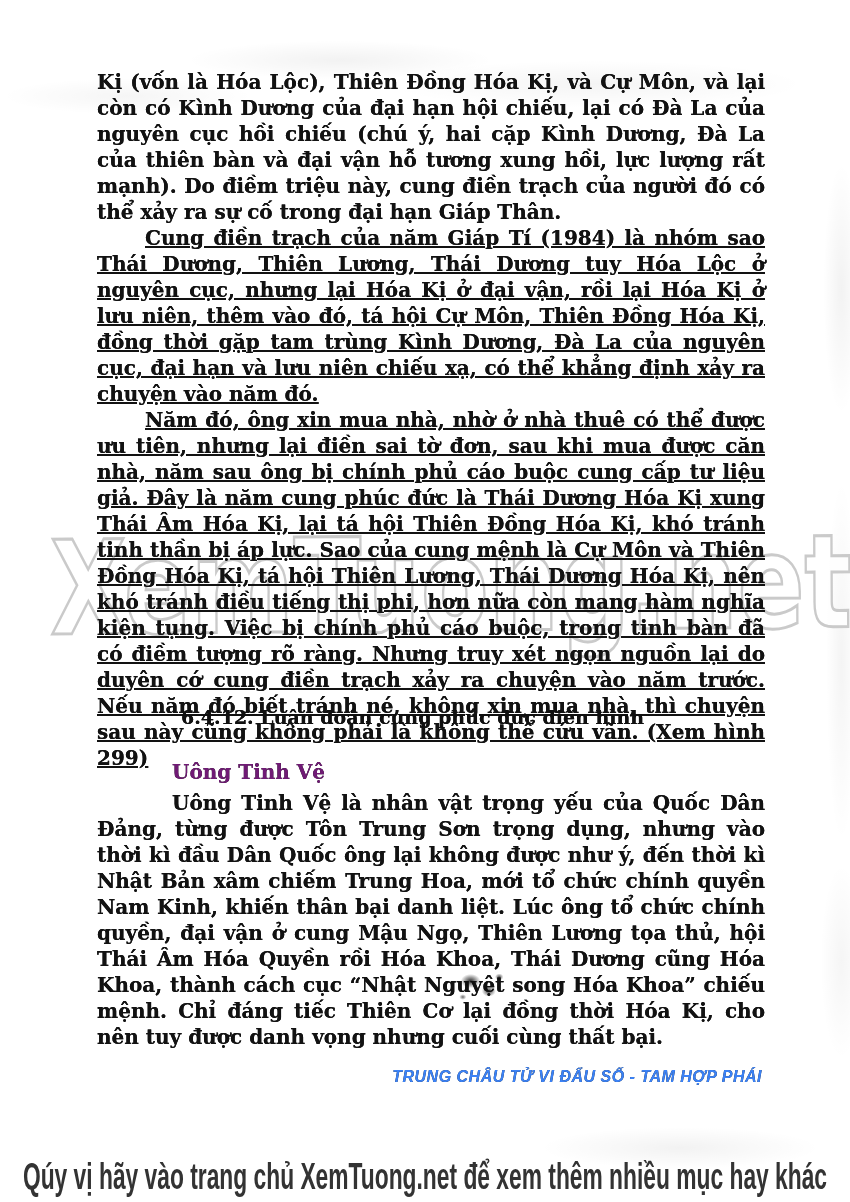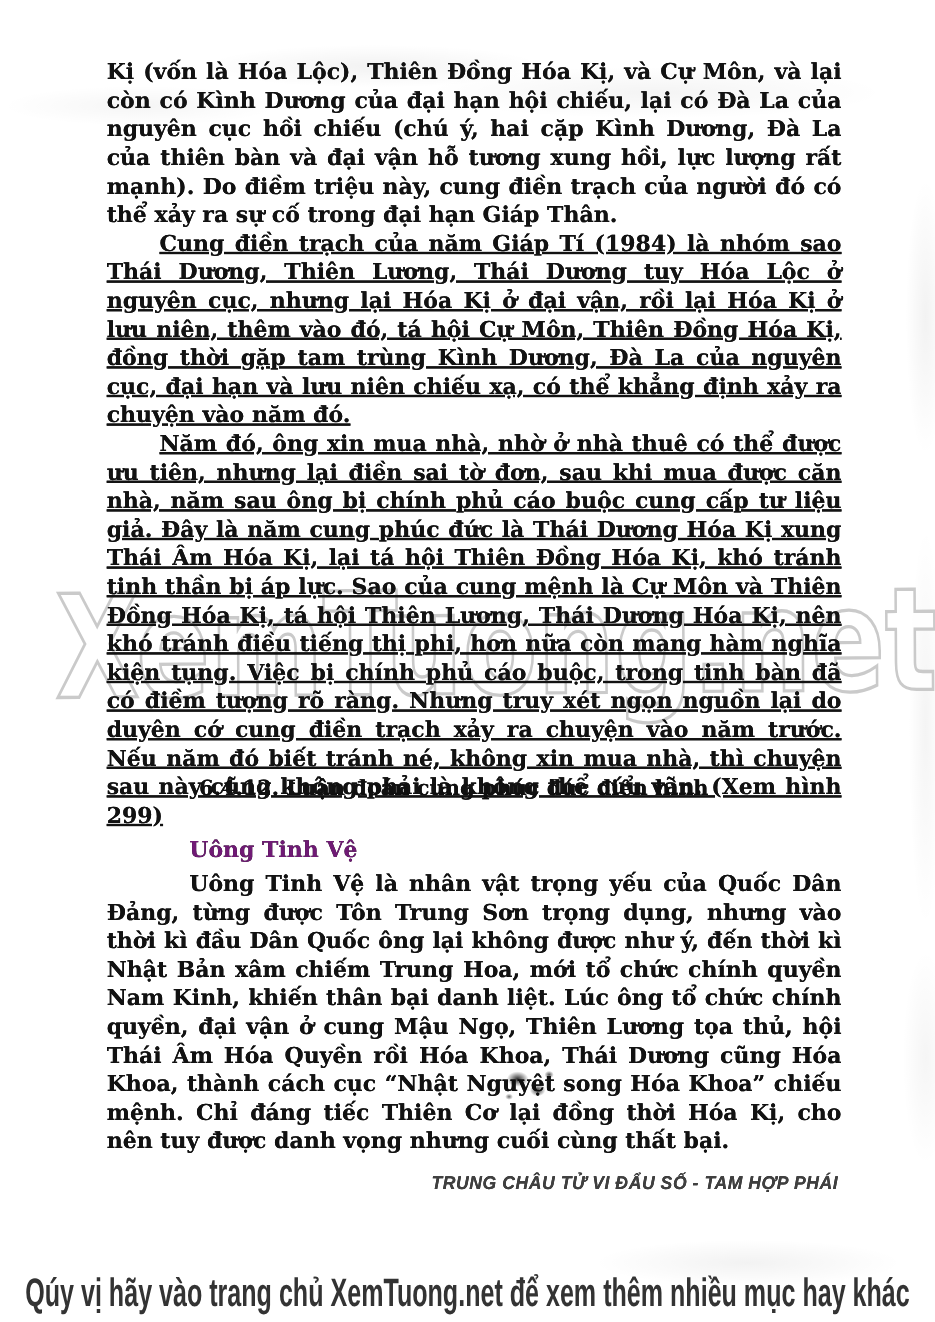--- a/index.html
+++ b/index.html
@@ -39,21 +39,21 @@
     pointer-events: none;
   }
   .body-text {
     position: absolute; left: 97px; width: 668px; z-index: 2;
     font-size: 20px; line-height: 26px;
     font-weight: bold;
     color: #121212;
     text-align: justify;
     text-shadow: 0 0 0.4px #121212;
   }
-  .flow-top { top: 52px; }
+  .flow-top { top: 69px; }
   .flow-top p { margin: 0; }
   .flow-top p + p { text-indent: 48px; text-decoration: underline; }
   .section-heading {
     position: absolute; left: 181px; top: 706px; z-index: 2;
     font-size: 19px; font-weight: bold; color: #101010;
     text-shadow: 0 0 0.6px #101010;
   }
   .subsection-heading {
     position: absolute; left: 172px; top: 760px; z-index: 2;
     font-size: 20px; font-weight: bold; color: #701a75;
@@ -68,21 +68,21 @@
       radial-gradient(6px 5px at 85% 30%, rgba(10,10,10,0.7), transparent 70%),
       radial-gradient(5px 4px at 15% 80%, rgba(10,10,10,0.6), transparent 70%);
     filter: blur(0.4px);
     pointer-events: none;
   }
   .running-footer {
     position: absolute; right: 88px; top: 1068px; z-index: 2;
     font-family: "Liberation Sans", sans-serif;
     font-weight: bold; font-style: italic;
     font-size: 16px; letter-spacing: 0.5px;
-    color: #404040;
+    color: #3b82f6;
     text-shadow: 0 0 0.5px #141414;
     transform: scaleY(1.05);
     text-align: right;
   }
   .site-banner {
     position: absolute; left: 0; right: 0; bottom: 4px; z-index: 2;
     text-align: center;
     font-family: "Liberation Sans", sans-serif;
     font-weight: bold;
     font-size: 24px;

